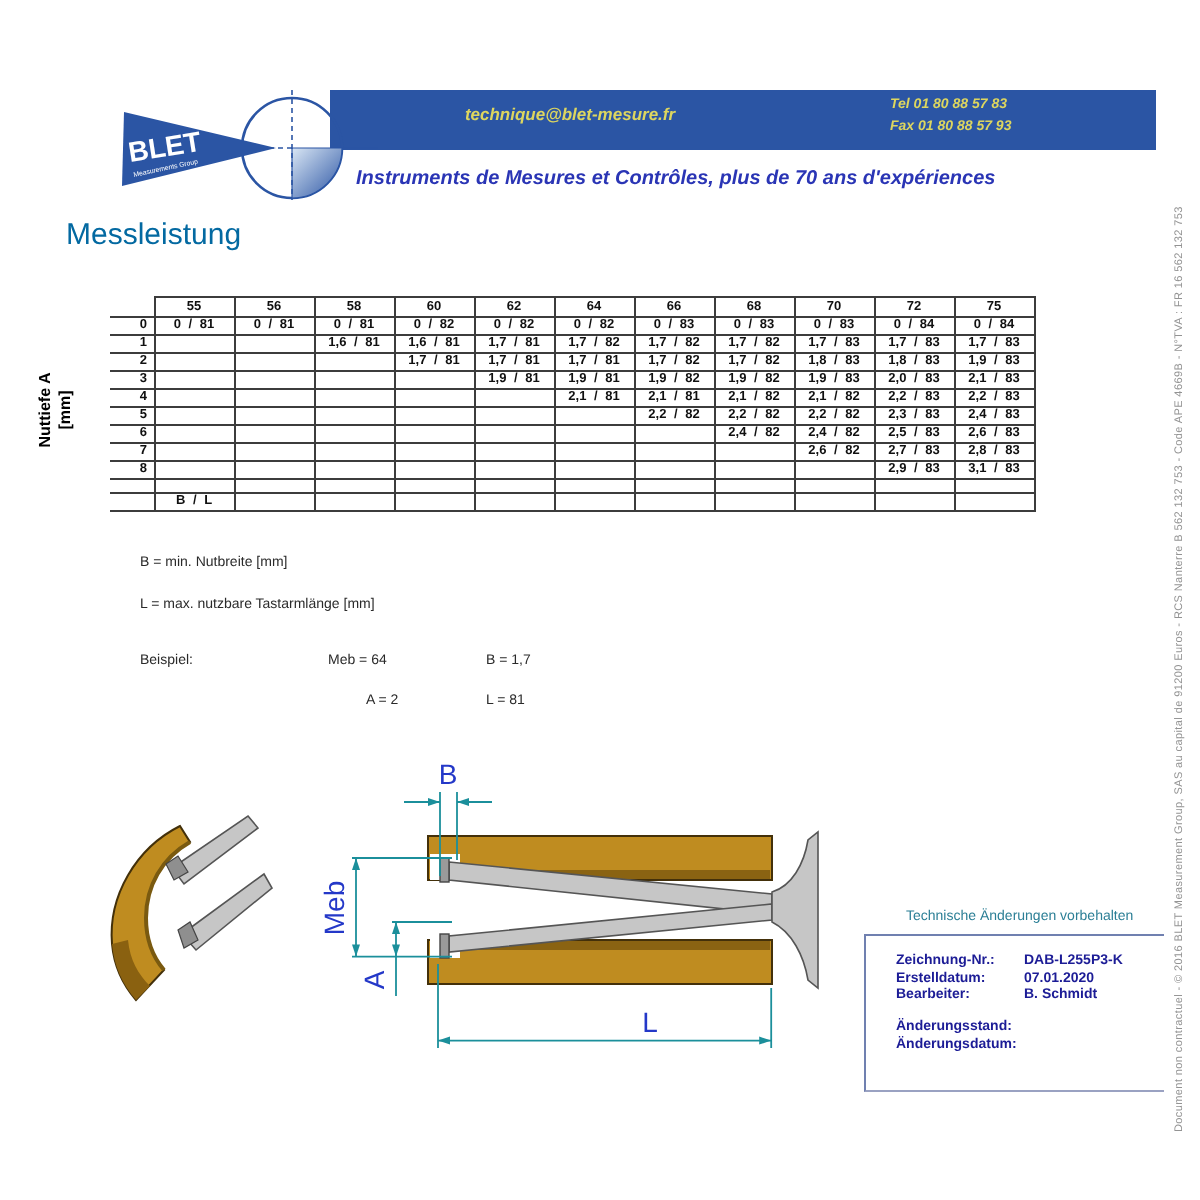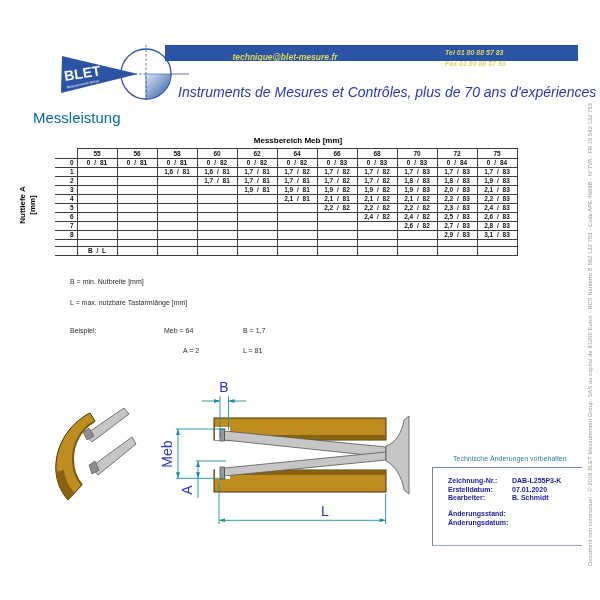--- a/index.html
+++ b/index.html
@@ -1,25 +1,25 @@
 <!DOCTYPE html>
 <html><head>
 <meta charset="utf-8">
 <style>
   html,body{margin:0;padding:0;background:#e8e8e8;}
   .page{position:relative;width:600px;height:600px;background:#ffffff;overflow:hidden;
         font-family:"Liberation Sans",sans-serif;color:#111;}
   
-  .topbar{position:absolute;left:165px;top:45px;width:413px;height:16px;background:#2b55a4;}
+  .topbar{position:absolute;left:165px;top:45px;width:413px;height:30px;background:#2b55a4;}
   .email{position:absolute;left:40px;top:7px;width:160px;text-align:center;
          font-size:8.5px;font-style:italic;font-weight:bold;color:#ddd65f;}
   .telfax{position:absolute;left:280px;top:3px;font-size:7px;font-style:italic;
           font-weight:bold;color:#ddd65f;line-height:10.5px;}
-  .tagline{position:absolute;left:178px;top:84px;font-size:14px;font-style:italic;
-           font-weight:normal;color:#2a35b5;}
+  .tagline{position:absolute;left:178px;top:84px;font-size:10px;font-style:italic;
+           font-weight:bold;color:#2a35b5;}
   .logo{position:absolute;left:55px;top:36px;}
   
   .page-title{position:absolute;left:33px;top:109px;font-size:15px;color:#0369a1;}
   
   .tbl-title{position:absolute;left:77px;top:136px;width:442px;text-align:center;
              font-size:8px;font-weight:bold;color:#000;}
   .axis-label{position:absolute;left:-30px;top:193px;width:120px;height:24px;
               transform:rotate(-90deg);text-align:center;font-size:8px;font-weight:bold;
               line-height:10px;color:#000;}
   table.meb{position:absolute;left:55px;top:148px;border-collapse:collapse;table-layout:fixed;}
@@ -80,21 +80,20 @@
     </g>
     <g>
       <polygon points="7,20 6,57 83,38" fill="#2b55a4"></polygon>
       <text x="10" y="45" transform="rotate(-9 10 45)" font-size="14" font-weight="bold" fill="#ffffff">BLET</text>
       <text x="12" y="52.5" transform="rotate(-12 12 52.5)" font-size="3.4" fill="#ffffff">Measurements Group</text>
     </g>
   </svg>
 
   <div class="page-title">Messleistung</div>
 
-  <div class="tbl-title">Messbereich Meb [mm]</div>
   <div class="axis-label">
     <div>Nuttiefe A</div>
     <div>[mm]</div>
   </div>
   <table class="meb">
     <colgroup id="meb-cols">
         <col class="lbl">
         <col class="c">
         <col class="c">
         <col class="c">

